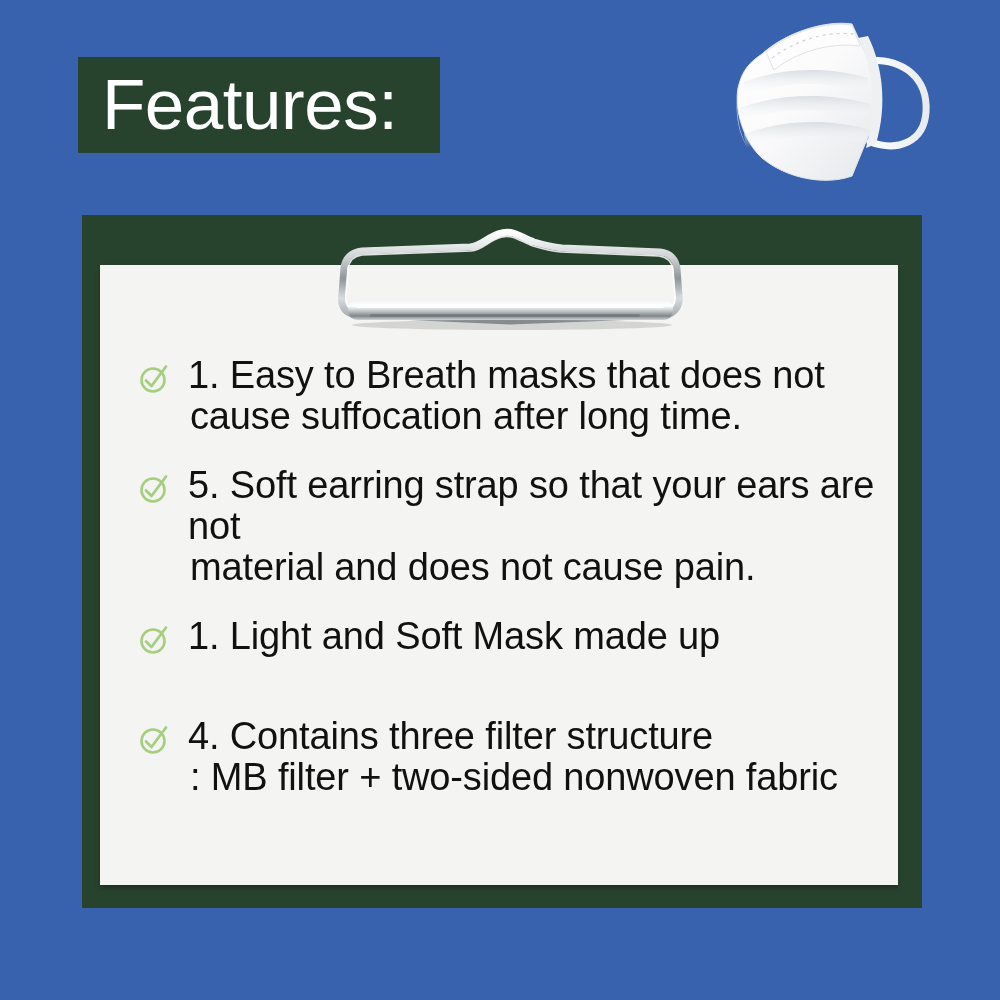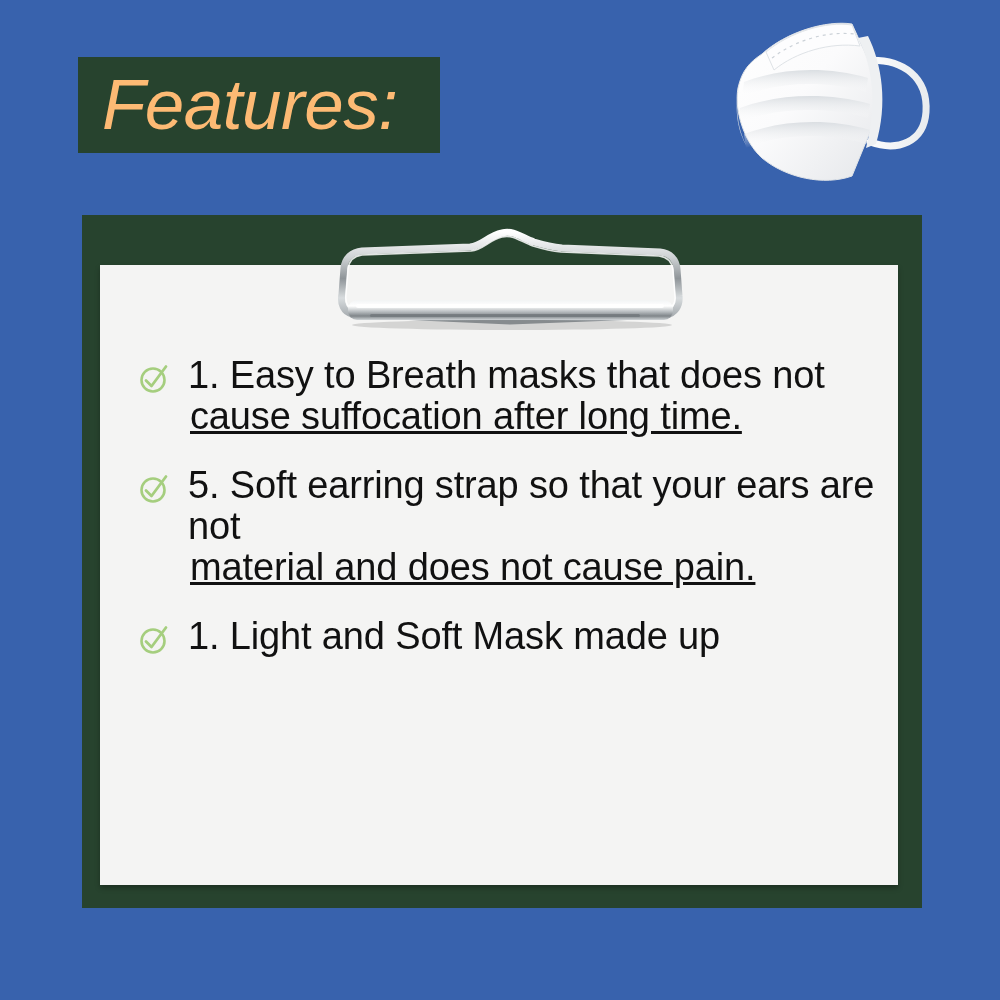--- a/index.html
+++ b/index.html
@@ -30,26 +30,25 @@
     height: 96px;
     background: #27432e;
   }
   #header-title {
     position: absolute;
     left: 102px;
     top: 56px;
     width: 330px;
     height: 98px;
     line-height: 98px;
-    color: #fdba74;
+    color: #ffffff;
     font-size: 71px;
     font-weight: 300;
     letter-spacing: -0.5px;
     white-space: nowrap;
-    font-style: italic;
   }
 
   
   #mask-photo {
     position: absolute;
     left: 700px;
     top: 8px;
     width: 250px;
     height: 190px;
   }
@@ -106,21 +105,20 @@
     font-size: 38px;
     line-height: 41px;
     font-weight: 400;
     letter-spacing: -0.15px;
   }
   .feature-line-2 {
     display: block;
   }
   .indent-sm {
     padding-left: 2px;
-    text-decoration: underline;
   }
 </style>
 </head>
 <body>
 
 <div id="poster">
 
   <div id="header-banner"></div>
   <div id="header-title">Features:</div>
 
@@ -252,16 +250,28 @@
         <svg width="32" height="32" viewBox="0 0 32 32" xmlns="http://www.w3.org/2000/svg">
           <circle cx="15" cy="17" r="11.5" fill="none" stroke="#a5ce7e" stroke-width="2.6"></circle>
           <path d="M8 17.5 L13.5 23 L28 3.5" fill="none" stroke="#a5ce7e" stroke-width="2.8" stroke-linecap="round" stroke-linejoin="round"></path>
         </svg>
       </span>
       <p class="feature-text">
         <span>1. Light and Soft Mask made up</span>
       </p>
     </div>
 
+    <div class="feature-item">
+      <span class="feature-check">
+        <svg width="32" height="32" viewBox="0 0 32 32" xmlns="http://www.w3.org/2000/svg">
+          <circle cx="15" cy="17" r="11.5" fill="none" stroke="#a5ce7e" stroke-width="2.6"></circle>
+          <path d="M8 17.5 L13.5 23 L28 3.5" fill="none" stroke="#a5ce7e" stroke-width="2.8" stroke-linecap="round" stroke-linejoin="round"></path>
+        </svg>
+      </span>
+      <p class="feature-text">
+        <span>4. Contains three filter structure</span>
+        <span class="feature-line-2 indent-sm">: MB filter + two-sided nonwoven fabric</span>
+      </p>
+    </div>
 
   </div>
 
 </div>
 
 </body></html>

